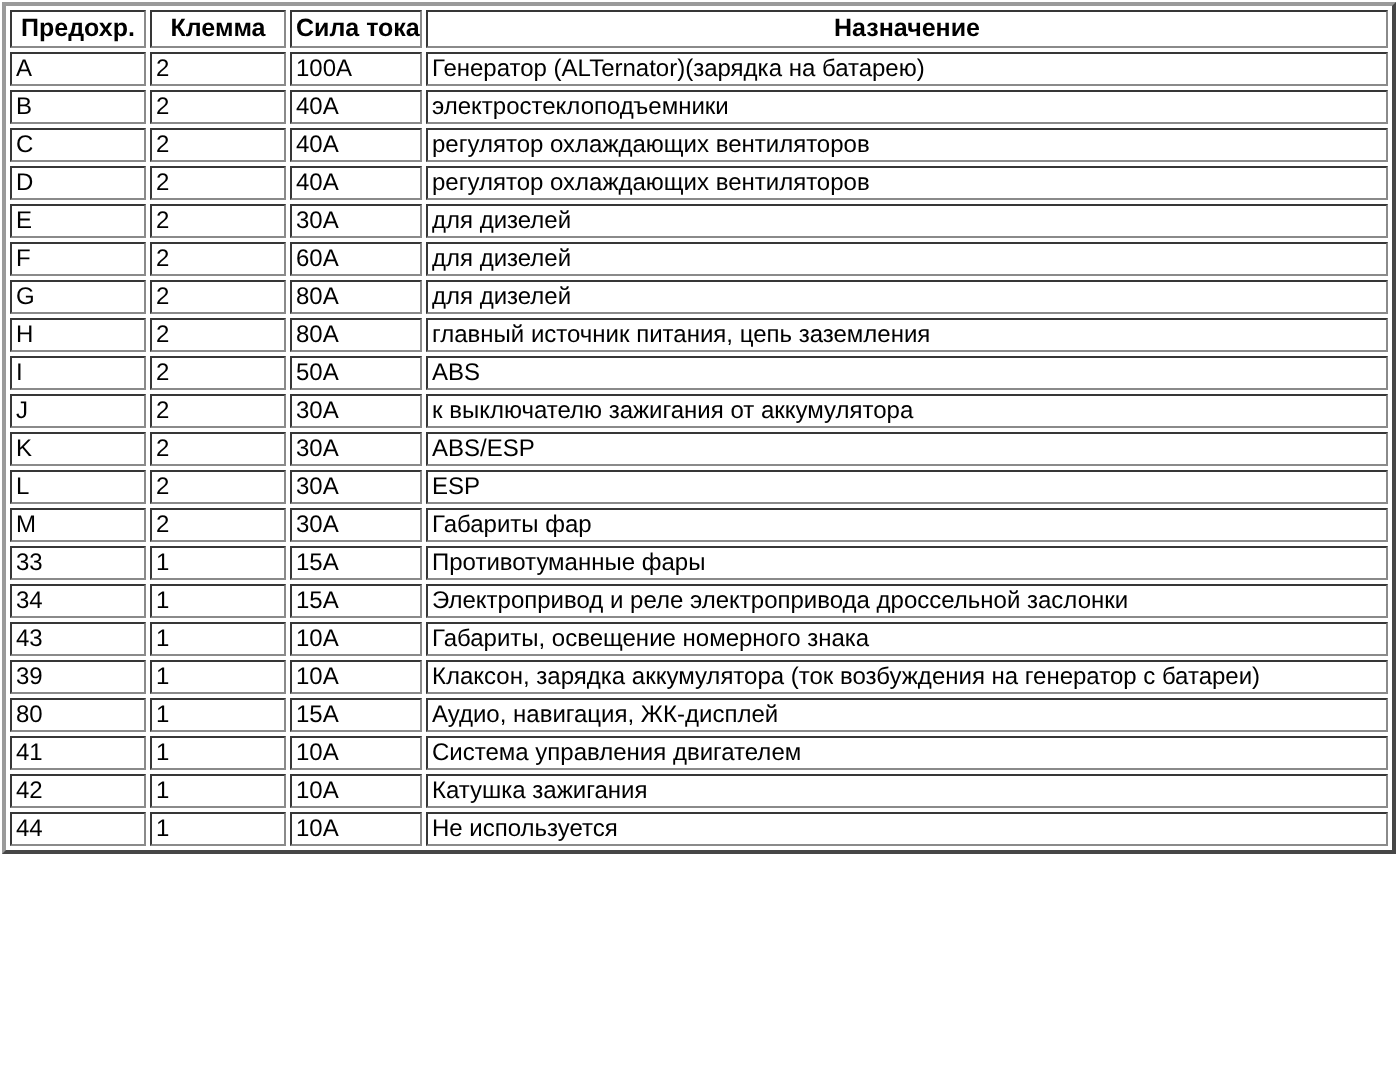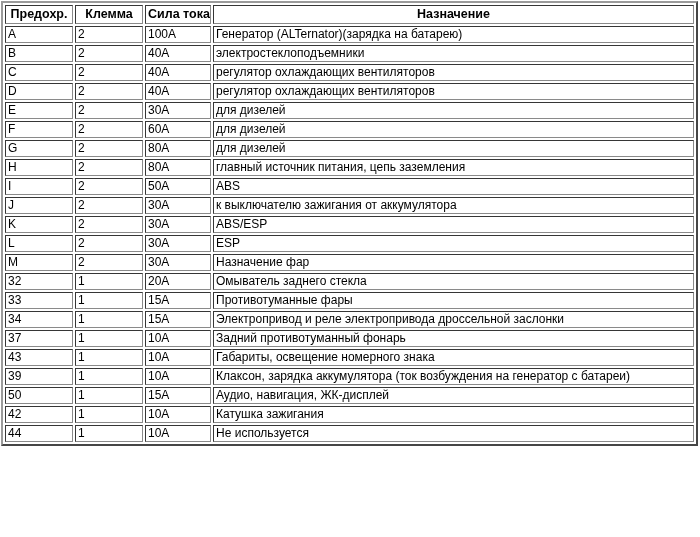--- a/index.html
+++ b/index.html
@@ -139,63 +139,57 @@
         <tr>
           <td>L</td>
           <td>2</td>
           <td>30A</td>
           <td>ESP</td>
         </tr>
         <tr>
           <td>M</td>
           <td>2</td>
           <td>30A</td>
-          <td>Назначение фар</td>
-        </tr>
-        <tr>
-          <td>32</td>
-          <td>1</td>
-          <td>20A</td>
-          <td>Омыватель заднего стекла</td>
+          <td>Габариты фар</td>
         </tr>
         <tr>
           <td>33</td>
           <td>1</td>
           <td>15A</td>
           <td>Противотуманные фары</td>
         </tr>
         <tr>
           <td>34</td>
           <td>1</td>
           <td>15A</td>
           <td>Электропривод и реле электропривода дроссельной заслонки</td>
         </tr>
         <tr>
-          <td>37</td>
-          <td>1</td>
-          <td>10A</td>
-          <td>Задний противотуманный фонарь</td>
-        </tr>
-        <tr>
           <td>43</td>
           <td>1</td>
           <td>10A</td>
           <td>Габариты, освещение номерного знака</td>
         </tr>
         <tr>
           <td>39</td>
           <td>1</td>
           <td>10A</td>
           <td>Клаксон, зарядка аккумулятора (ток возбуждения на генератор с батареи)</td>
         </tr>
         <tr>
-          <td>50</td>
+          <td>80</td>
           <td>1</td>
           <td>15A</td>
           <td>Аудио, навигация, ЖК-дисплей</td>
+        </tr>
+        <tr>
+          <td>41</td>
+          <td>1</td>
+          <td>10A</td>
+          <td>Система управления двигателем</td>
         </tr>
         <tr>
           <td>42</td>
           <td>1</td>
           <td>10A</td>
           <td>Катушка зажигания</td>
         </tr>
         <tr>
           <td>44</td>
           <td>1</td>

